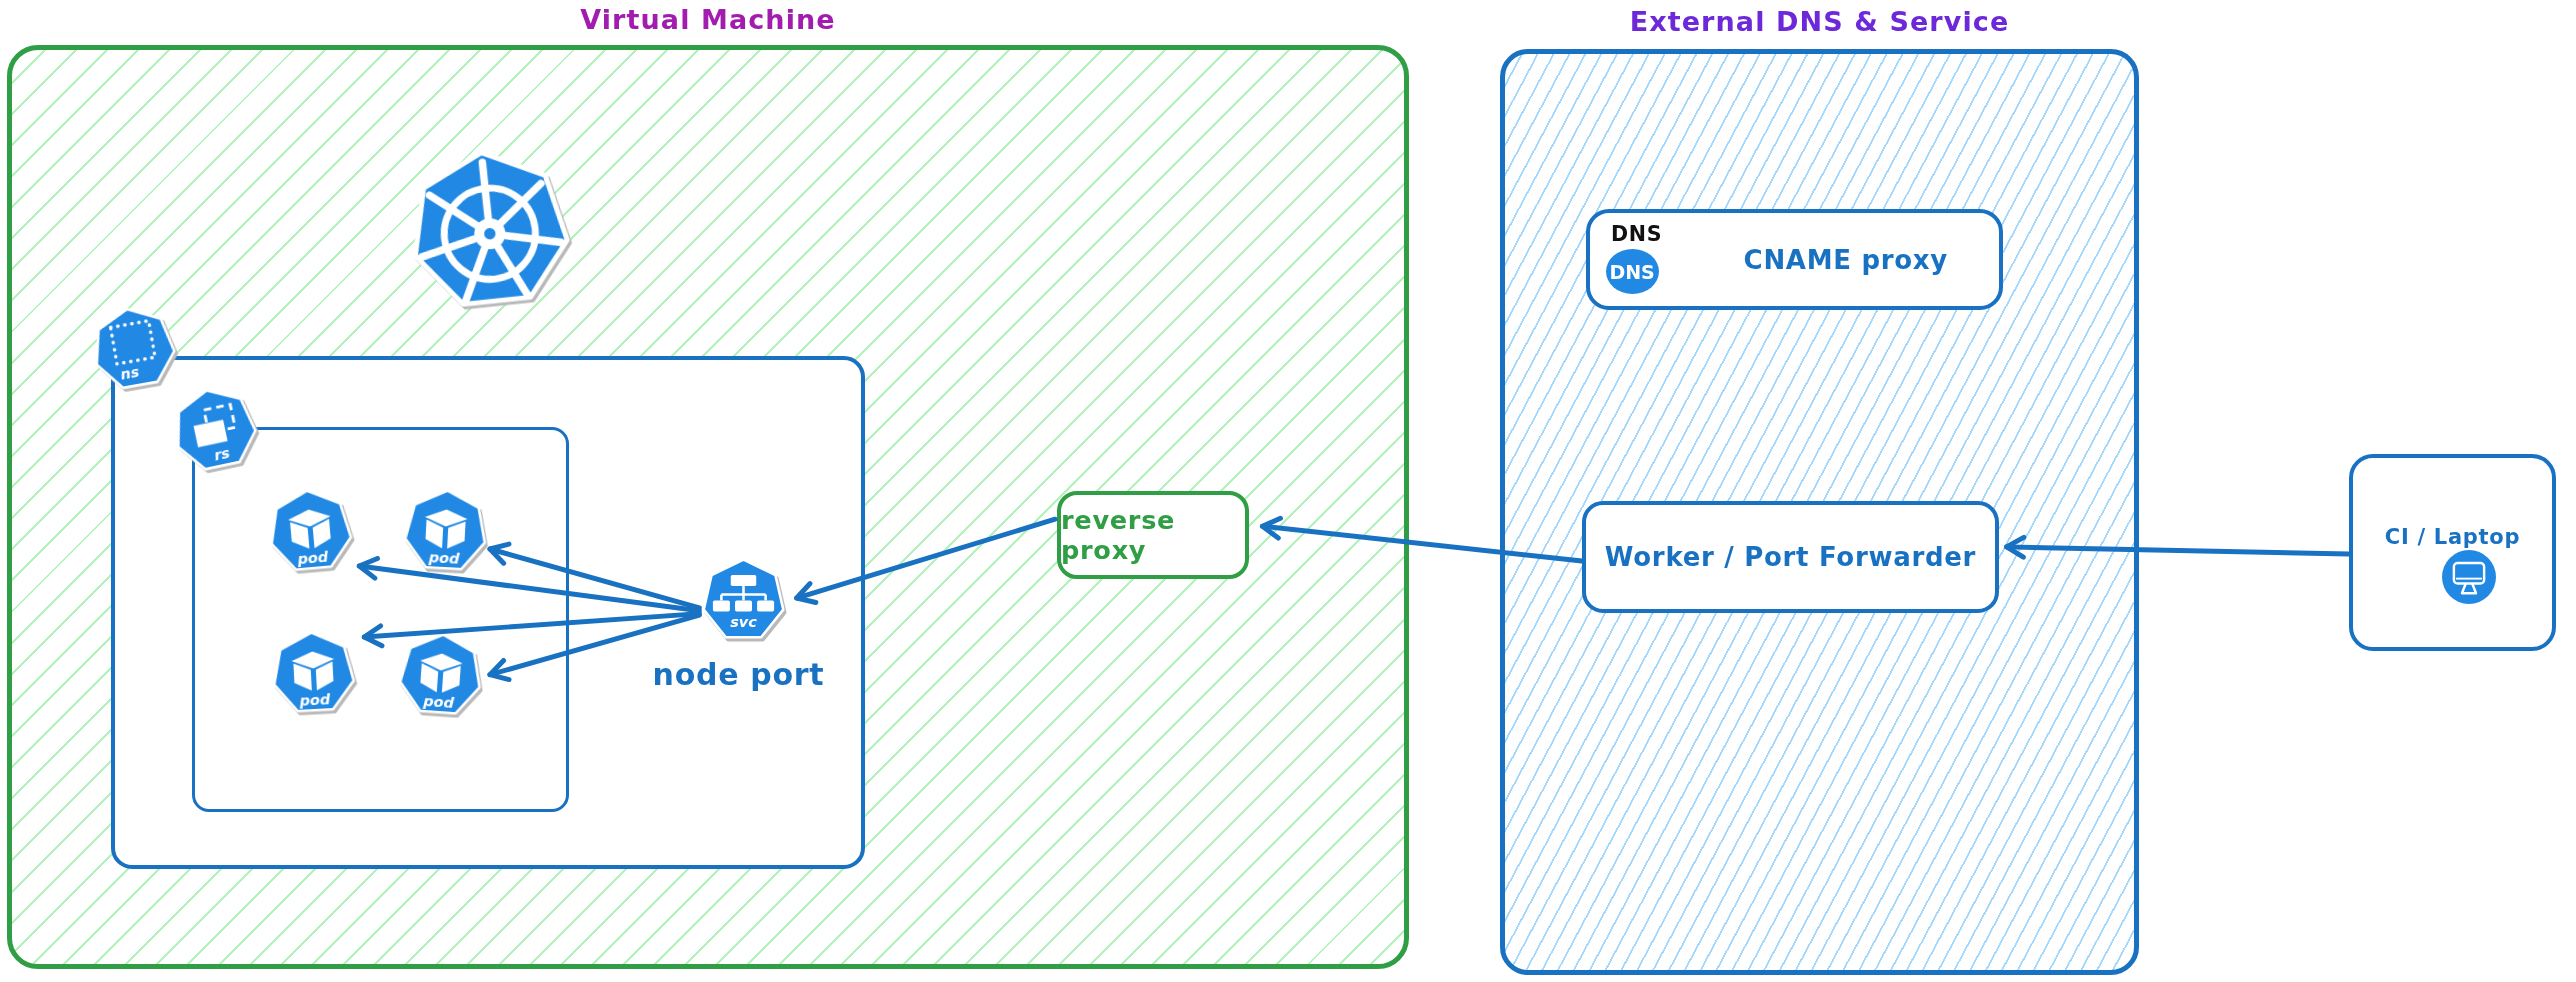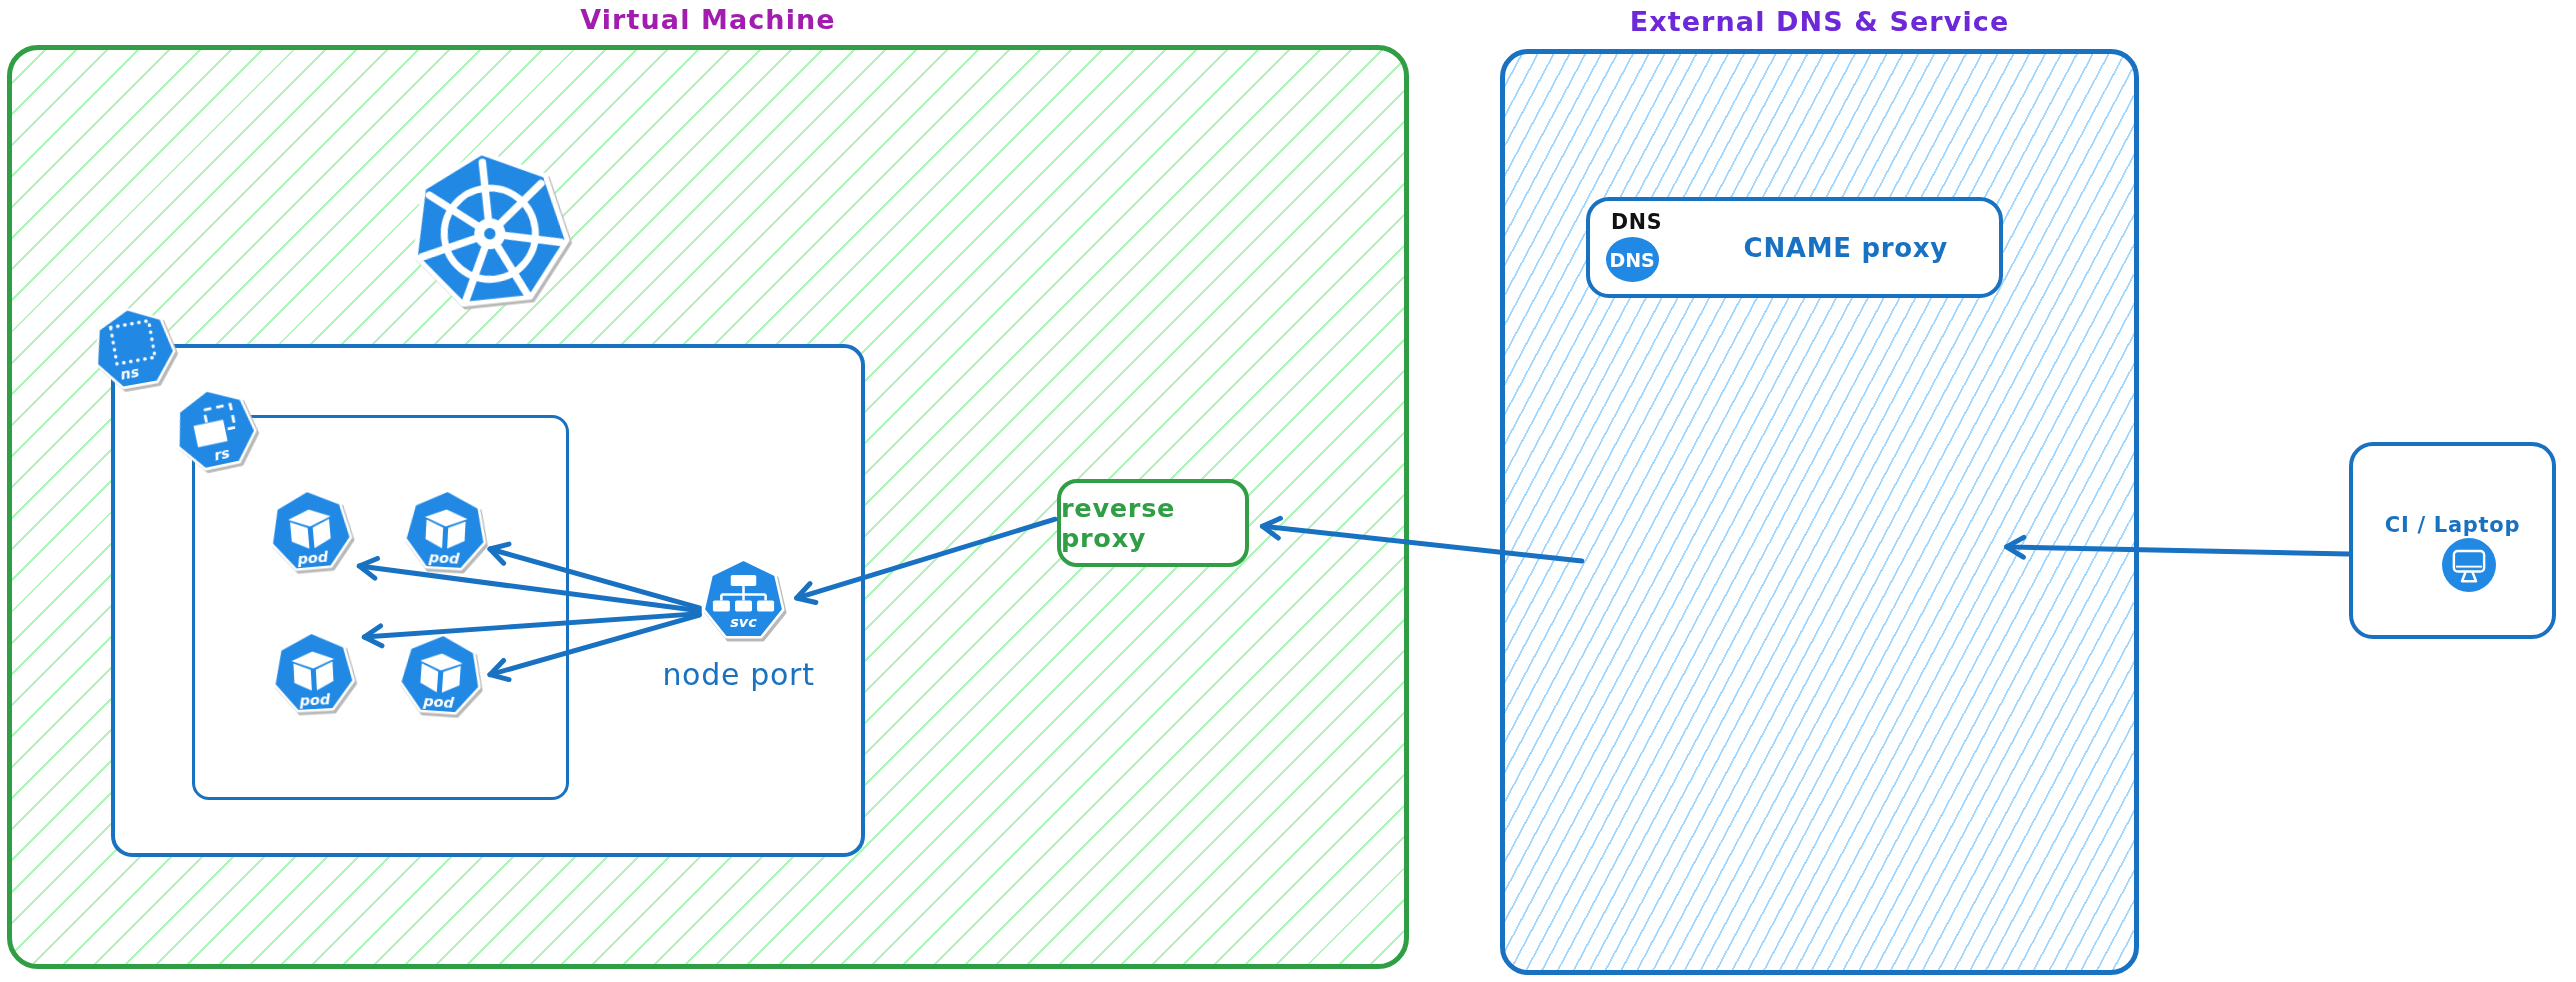--- a/index.html
+++ b/index.html
@@ -24,21 +24,21 @@
     background: repeating-linear-gradient(118deg, #a5d8ff 0px, #a5d8ff 1.8px, transparent 1.8px, transparent 14px);
   }
   .region-title {
     position: absolute; z-index: 2; text-align: center;
     font-size: 27px; letter-spacing: 1.1px; font-weight: bold;
   }
   .green-title { left: 7px; top: 4.3px; width: 1402px; color: #a21caf; }
   .blue-title  { left: 1500px; top: 5.7px; width: 639px; color: #6d28d9; }
 
   
-  .white-box { position: absolute; background: #ffffff; z-index: 10; }
+  .white-box { position: absolute; background: #ffffff; z-index: 10; margin-top: 12px; }
   .ns-box { left: 111px; top: 344px; width: 754px; height: 513px; border: 4.3px solid #1971c2; border-radius: 21px; }
   .rs-box { left: 192px; top: 415px; width: 377px; height: 385px; border: 3.6px solid #1971c2; border-radius: 17px; }
   .reverse-proxy-box {
     left: 1057px; top: 479px; width: 192px; height: 88px;
     border: 4.3px solid #2f9e44; border-radius: 20px;
     display: flex; align-items: center; justify-content: center;
     color: #2f9e44; font-size: 25.6px; letter-spacing: 0.7px; font-weight: bold;
   }
   .cname-box { left: 1586px; top: 197px; width: 417px; height: 101px; border: 4.3px solid #1971c2; border-radius: 23px; }
   .dns-tag { position: absolute; left: 21px; top: 8.5px; font-size: 20.6px; font-weight: bold; color: #111111; letter-spacing: 0.7px; }
@@ -74,21 +74,21 @@
   .ns-icon  { left: 92px; top: 307px; width: 84px; height: 84px; transform: rotate(-10deg); }
   .rs-icon  { left: 173px; top: 388px; width: 84px; height: 84px; transform: rotate(-12deg); }
   .pod-1 { left: 268px; top: 489px; width: 85px; height: 85px; transform: rotate(-5deg); }
   .pod-2 { left: 403px; top: 489px; width: 85px; height: 85px; transform: rotate(3deg); }
   .pod-3 { left: 271px; top: 631px; width: 85px; height: 85px; transform: rotate(-3deg); }
   .pod-4 { left: 398px; top: 633px; width: 85px; height: 85px; transform: rotate(4deg); }
   .svc-icon { left: 701px; top: 558px; width: 85px; height: 85px; text-align: center; }
 
   .node-port-caption {
     position: absolute; left: 632px; top: 657px; width: 213px; z-index: 15;
-    text-align: center; color: #1971c2; font-size: 30px; font-weight: normal; letter-spacing: 0.7px;
+    text-align: center; color: #1971c2; font-size: 30px; font-weight: bold; letter-spacing: 0.7px;
   }
 
   
   .connectors { position: absolute; left: 0; top: 0; width: 2576px; height: 983px; z-index: 30; pointer-events: none; }
   .connectors path { stroke: #1971c2; stroke-width: 7; fill: none; stroke-linecap: round; }
 </style>
 </head>
 <body>
 
 <div id="canvas">
@@ -199,20 +199,23 @@
   </div>
 
   <div class="white-box cname-box">
     <span class="dns-tag">DNS</span>
     <div class="dns-badge">
       <span>DNS</span>
     </div>
     <span class="cname-label">CNAME proxy</span>
   </div>
 
+  <div class="white-box worker-box">
+    <span>Worker / Port Forwarder</span>
+  </div>
 
   <div class="white-box ci-box">
     <span class="ci-label">CI / Laptop</span>
     <div class="monitor-badge">
       <svg viewBox="0 0 100 100">
         <rect x="22" y="24" width="56" height="38" rx="7" fill="none" stroke="#ffffff" stroke-width="4.5"></rect>
         <line x1="26" y1="53" x2="74" y2="53" stroke="#ffffff" stroke-width="3.5"></line>
         <path d="M44,62 L37,80 L63,80 L56,62" fill="none" stroke="#ffffff" stroke-width="4.5" stroke-linejoin="round"></path>
       </svg>
     </div>

